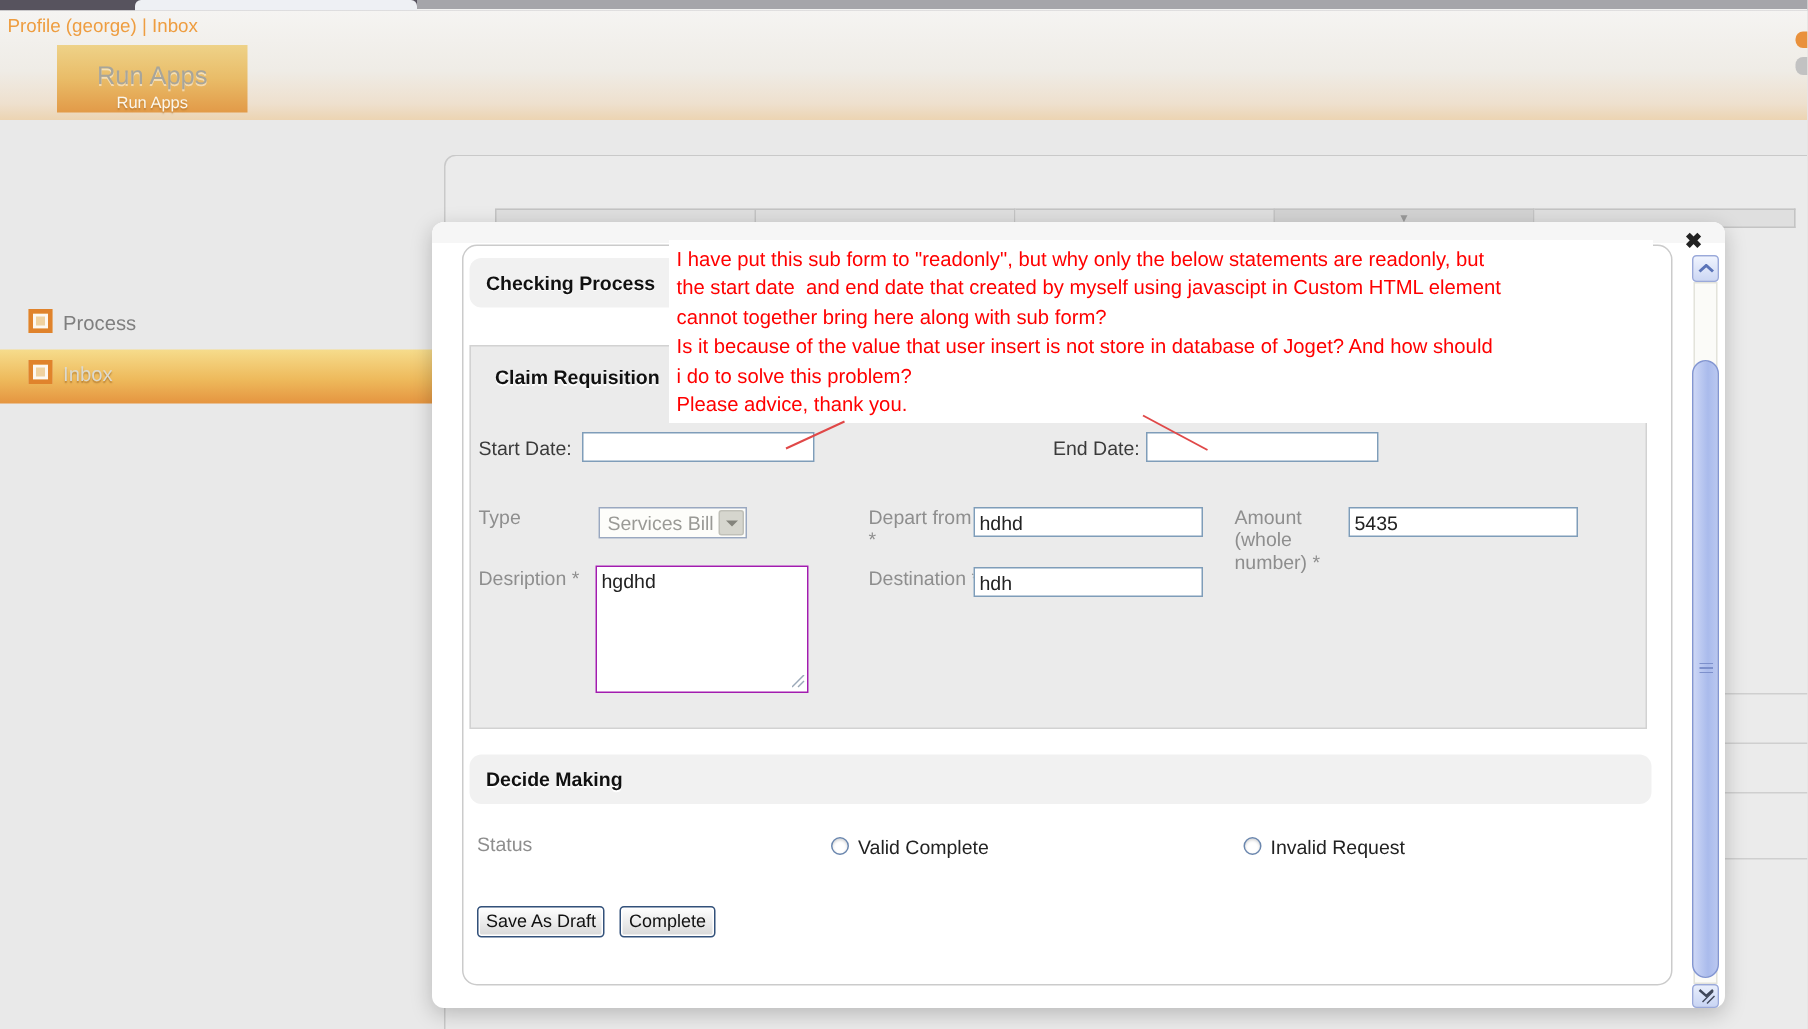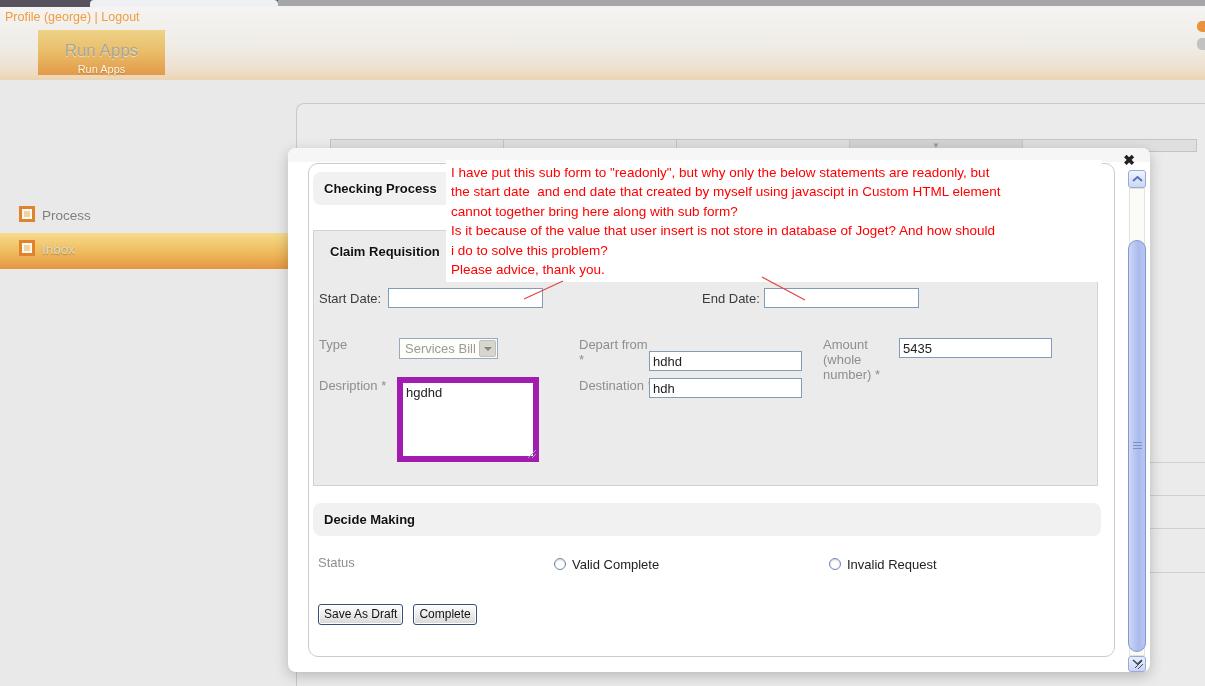--- a/index.html
+++ b/index.html
@@ -75,21 +75,21 @@
   input.tbox { height:20px; }
   .fake-select { left:85px; top:107px; width:99px; height:21px; border:1px solid #9aa8c0;
     background:#fdfdfa; display:flex; align-items:center; }
   .fake-select .sel-txt { flex:1; padding-left:5px; font-size:13px; color:#9a9a96;
     white-space:nowrap; overflow:hidden; }
   .fake-select .sel-btn { width:17px; height:17px; margin-right:1px; background:#d6d6ce;
     border:1px solid #c0c0b8; border-radius:2px; display:flex; align-items:center; justify-content:center; }
   .tri-down { width:0; height:0; border-left:4px solid transparent; border-right:4px solid transparent;
     border-top:4px solid #84847c; }
   .ta-wrap { left:83px; top:146px; width:142px; height:85px; }
-  .ta-wrap textarea { width:142px; height:85px; resize:none; border:6px solid #a21caf;
+  .ta-wrap textarea { width:142px; height:85px; resize:none; border:1px solid #a21caf;
     font-family:"Liberation Sans",sans-serif; font-size:13px; color:#222; padding:2px 3px; }
   .ta-grip { position:absolute; right:2px; bottom:3px; }
 
   
   .annotation { left:158px; top:12px; width:656px; height:122px; background:#fff; z-index:5;
     padding:3px 0 0 5px; }
   .annotation .ln { white-space:pre; font-size:13.5px; line-height:19.4px; color:#ff0000; }
   .red-lines { left:0; top:0; width:862px; height:524px; z-index:6; pointer-events:none; }
 
   
@@ -123,21 +123,21 @@
 <body>
 
 <div id="app">
 
   <div class="abs top-strip"></div>
   <div class="abs top-tab"></div>
   <div class="abs top-right"></div>
 
   <div class="abs header"></div>
   <div class="abs orange-band"></div>
-  <div class="abs profile-links">Profile (george) | Logout</div>
+  <div class="abs profile-links">Profile (george) | Inbox</div>
   <div class="abs run-apps">
     <div class="run-apps-title">Run Apps</div>
     <div class="run-apps-sub">Run Apps</div>
   </div>
   <div class="abs frag-orange"></div>
   <div class="abs frag-gray"></div>
 
   <div class="abs side-item item-process">
     <span class="sq-icon"></span>
     <span class="lbl">Process</span>
@@ -182,21 +182,21 @@
 
       <div class="abs flabel ro" style="left:5px; top:106px">Type</div>
       <div class="abs fake-select">
         <span class="sel-txt">Services Bill</span>
         <span class="sel-btn">
           <span class="tri-down"></span>
         </span>
       </div>
 
       <div class="abs flabel ro" style="left:265px; top:106px; width:74px">Depart from *</div>
-      <input class="abs tbox" style="left: 335px; top: 120px; width: 153px;" type="text" value="hdhd">
+      <input class="abs tbox" style="left: 335px; top: 107px; width: 153px;" type="text" value="hdhd">
 
       <div class="abs flabel ro" style="left:509px; top:106px; width:66px">Amount (whole number) *</div>
       <input class="abs tbox" style="left: 585px; top: 107px; width: 153px;" type="text" value="5435">
 
       <div class="abs flabel ro" style="left:5px; top:147px">Desription *</div>
       <div class="abs ta-wrap">
         <textarea style="">hgdhd</textarea>
         <svg class="ta-grip" width="9" height="9">
           <line x1="0" y1="8" x2="8" y2="0" stroke="#9aa8b8" stroke-width="1"></line>
           <line x1="4" y1="8" x2="8" y2="4" stroke="#9aa8b8" stroke-width="1"></line>

